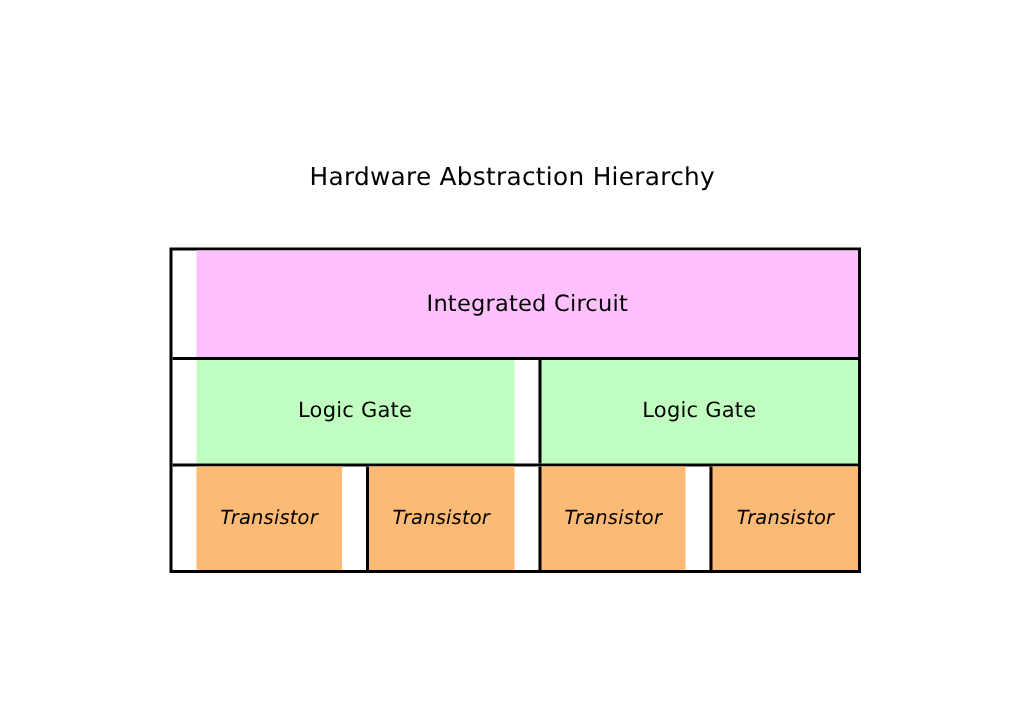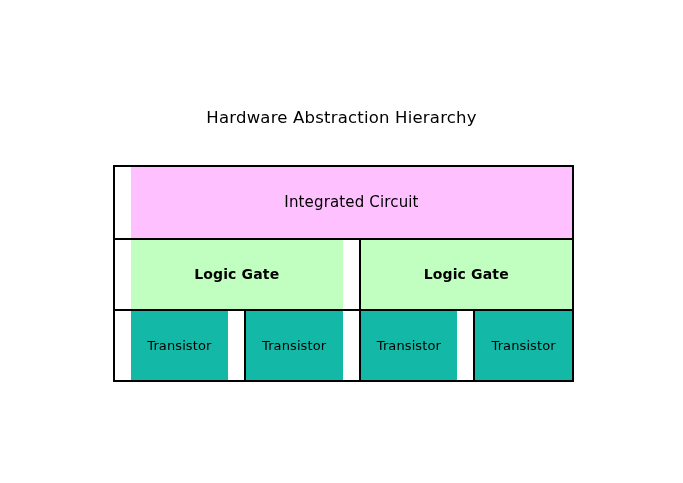--- a/index.html
+++ b/index.html
@@ -77,25 +77,25 @@
   }
 
   
   .w-full    { flex: 1 1 0; }
   .w-half    { flex: 1 1 0; }
   .w-quarter { flex: 1 1 0; }
 
   
   .fill-ic    { background: #ffc0ff; }
   .fill-gate  { background: #c0ffc0; }
-  .fill-trans { background: #14b8a6; }
+  .fill-trans { background: #fdba74; font-style: italic; }
 
   
   .label-ic    { font-size: 15px; font-weight: 500; letter-spacing: 0.15px; }
-  .label-gate  { font-size: 14px; font-weight: 700; letter-spacing: 0.15px; }
+  .label-gate  { font-size: 14px; font-weight: 400; letter-spacing: 0.15px; }
   .label-trans { font-size: 13px; font-weight: 500; letter-spacing: 0.1px; }
 </style>
 </head>
 <body>
 
 <div id="canvas">
 
   <div id="diagram-title">Hardware Abstraction Hierarchy</div>
 
   <div id="hierarchy">

